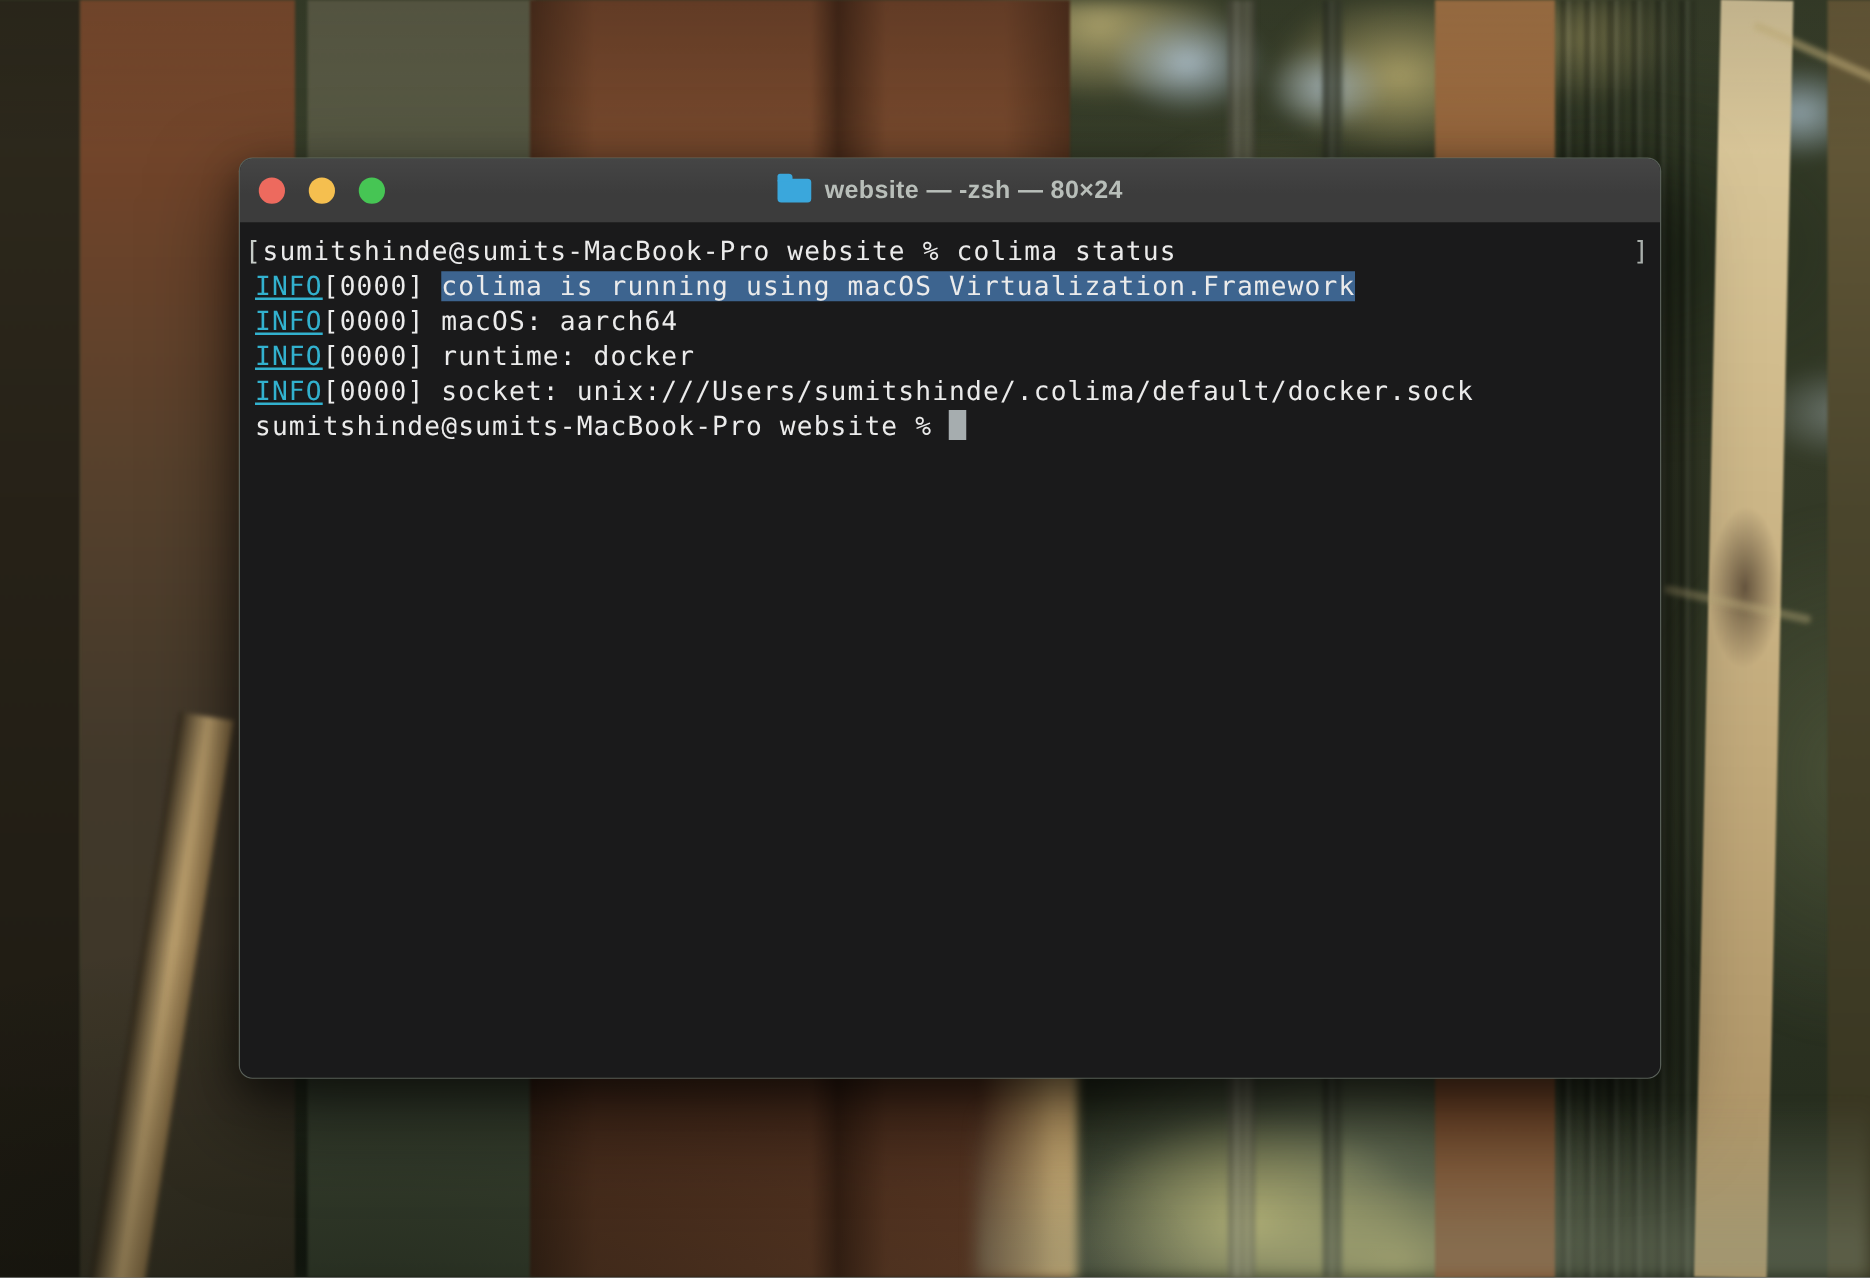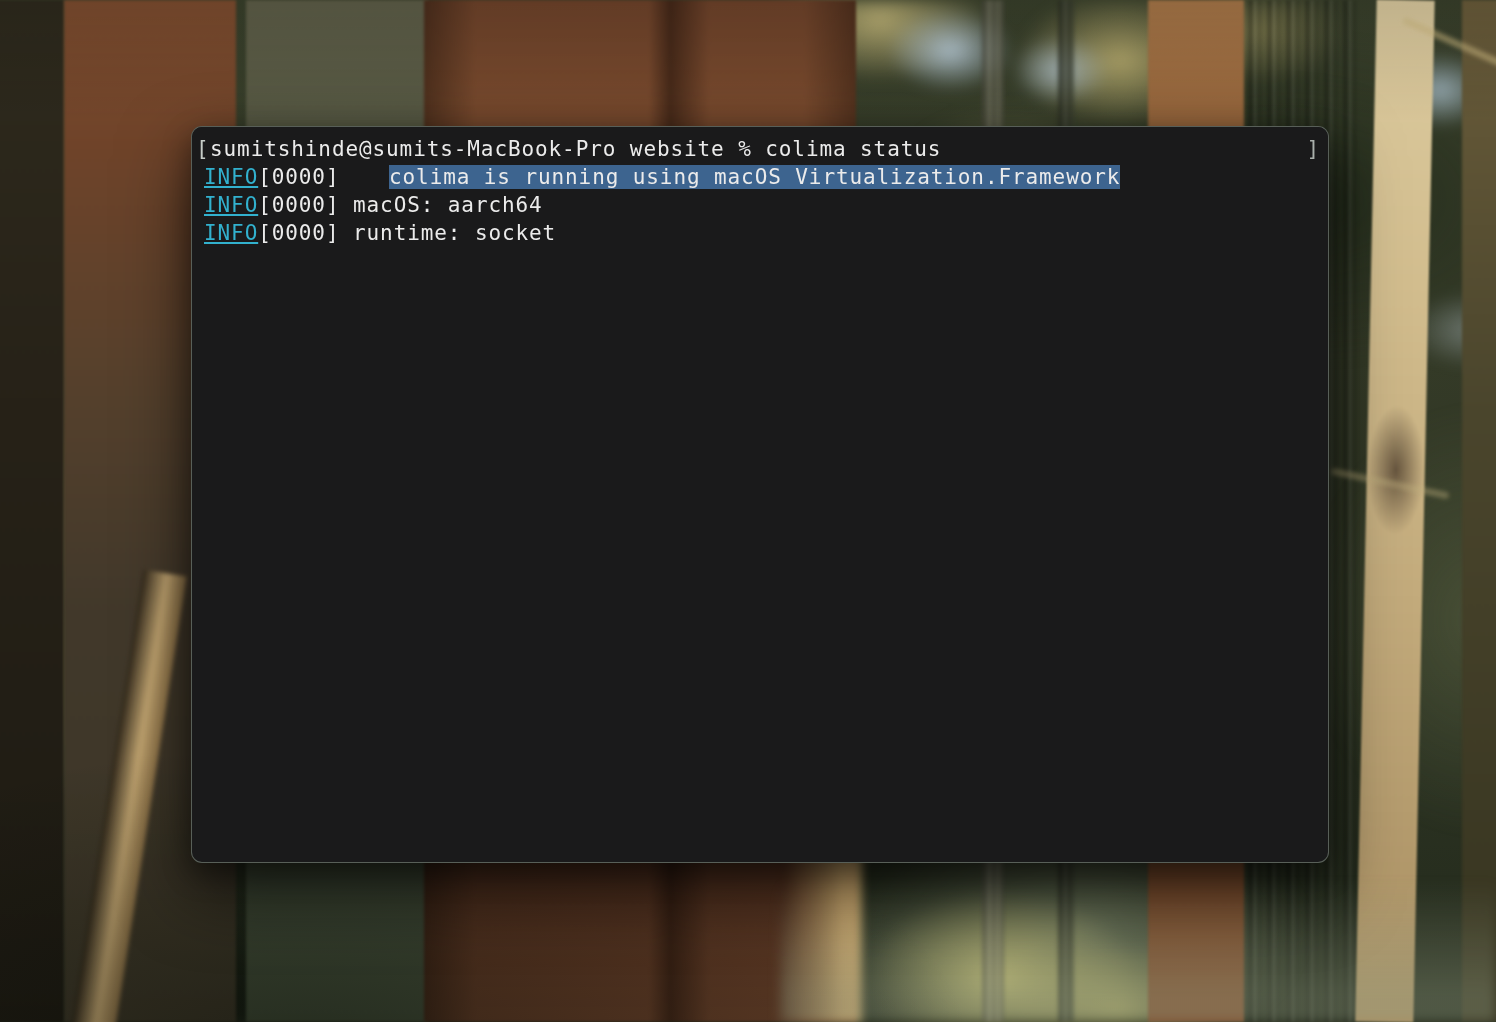--- a/index.html
+++ b/index.html
@@ -104,21 +104,21 @@
 
   .term{
     position:relative;height:684px;box-sizing:border-box;padding:8px 12px;
     background:var(--terminal-bg,#1a1a1b);
     font-family:"DejaVu Sans Mono","Liberation Mono",monospace;
     font-size:21px;line-height:28px;letter-spacing:.9px;
     color:var(--text,#ebebeb);cursor:text;
   }
   .line{white-space:pre;position:relative;height:28px;}
   .lvl{color:var(--info,#32b1ce);text-decoration:underline;}
-  .sel{background:var(--selection,#3d648f);margin-left:36px;}
+  .sel{background:var(--selection,#3d648f);}
   .mark-open{position:absolute;left:-8px;color:#c6ccc7;}
   .mark-close{position:absolute;right:-4px;top:0;color:#a9afab;}
   .line-1 .cmdtext{margin-left:6px;}
   .cursor{display:inline-block;width:14px;height:24px;background:var(--cursor,#a6adaf);
     vertical-align:middle;margin-top:-4px;}
 </style>
 </head>
 <body>
 
 <div class="desktop">
@@ -136,21 +136,34 @@
   <div class="bglayer trunk trunk-far-right"></div>
   <div class="bglayer diag-trunk"></div>
   <div class="bglayer branch branch-1"></div>
   <div class="bglayer branch branch-2"></div>
   <div class="bglayer branch branch-3"></div>
   <div class="bglayer branch branch-4"></div>
   <div class="bglayer fog-bottom"></div>
   <div class="bglayer vignette"></div>
 
   <div class="window">
+    <div class="titlebar">
+      <div class="traffic">
+        <button class="tl tl-close"></button>
+        <button class="tl tl-min"></button>
+        <button class="tl tl-zoom"></button>
+      </div>
+      <div class="title-wrap">
+        <span class="folder"></span>
+        <span class="title-text">website — -zsh — 80×24</span>
+      </div>
+    </div>
 
     <div class="term">
       <div class="line line-1"><span class="mark-open">[</span><span class="cmdtext">sumitshinde@sumits-MacBook-Pro website % colima status</span><span class="mark-close">]</span></div>
       <div class="line"><span class="lvl">INFO</span><span>[0000] </span><span class="sel">colima is running using macOS Virtualization.Framework</span></div>
       <div class="line"><span class="lvl">INFO</span><span>[0000] </span><span>macOS: aarch64</span></div>
-      <div class="line"><span class="lvl">INFO</span><span>[0000] </span><span>runtime: socket</span></div>
+      <div class="line"><span class="lvl">INFO</span><span>[0000] </span><span>runtime: docker</span></div>
+      <div class="line"><span class="lvl">INFO</span><span>[0000] </span><span>socket: unix:///Users/sumitshinde/.colima/default/docker.sock</span></div>
+      <div class="line"><span>sumitshinde@sumits-MacBook-Pro website % </span><span class="cursor"></span></div>
     </div>
   </div>
 </div>
 
 </body></html>

